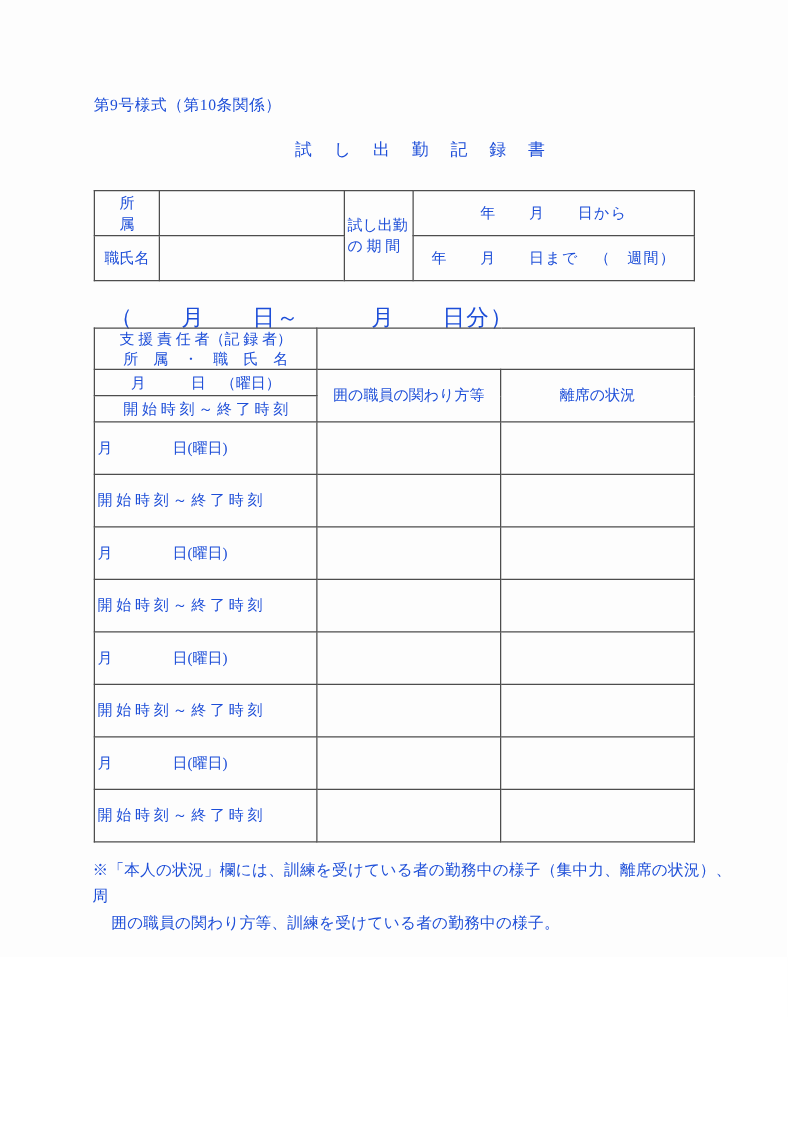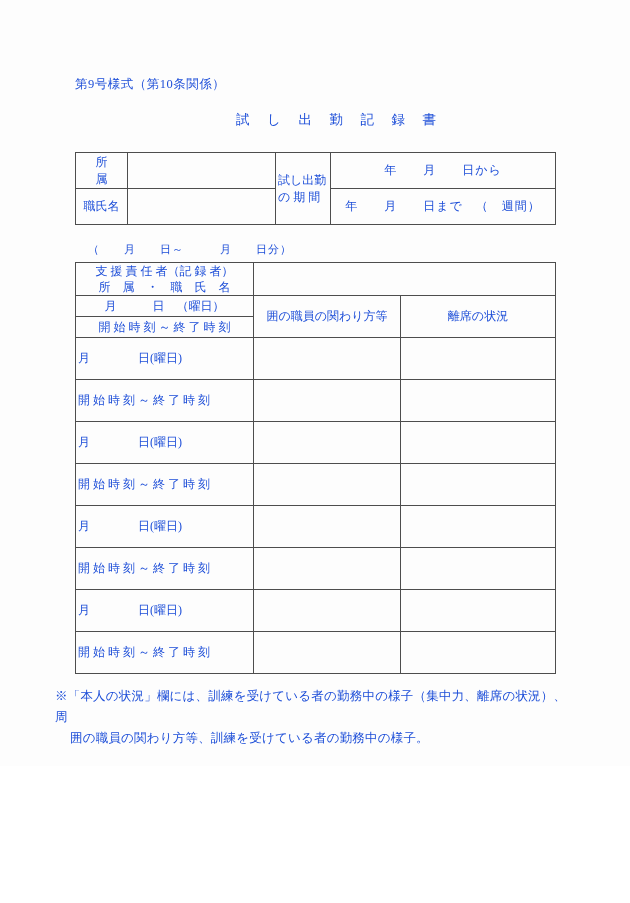--- a/index.html
+++ b/index.html
@@ -48,21 +48,21 @@
     white-space: pre-line;
     line-height: 17px;
     font-size: 12px;
   }
   .info-table .date-range-cell { text-align: center; letter-spacing: 1px; }
 
   .period-line {
     position: absolute;
     left: 88px;
     top: 242px;
-    font-size: 11px;
+    font-size: 18px;
     letter-spacing: 1px;
   }
 
   .record-table { left: 75px; top: 262px; width: 480px; padding-left: 24px; }
   .record-table .recorder-label-cell {
     height: 32px;
     text-align: center;
     line-height: 16px;
     padding: 0 1px;
   }
@@ -70,21 +70,21 @@
   .record-table .hdr-sub td { height: 20px; text-align: center; white-space: nowrap; }
   .record-table .col-header { text-align: center; font-size: 12px; }
   .record-table .day-row td, .record-table .time-row td { height: 41px; }
   .record-table .date-cell, .record-table .time-cell {
     text-align: left;
     white-space: nowrap;
   }
 
   .footnote {
     position: absolute;
-    left: 55px;
+    left: 74px;
     top: 686px;
     width: 512px;
     font-size: 12.5px;
     line-height: 21px;
     letter-spacing: 0.2px;
   }
   .footnote .fn-line2 { padding-left: 15px; }
 </style>
 </head>
 <body>

